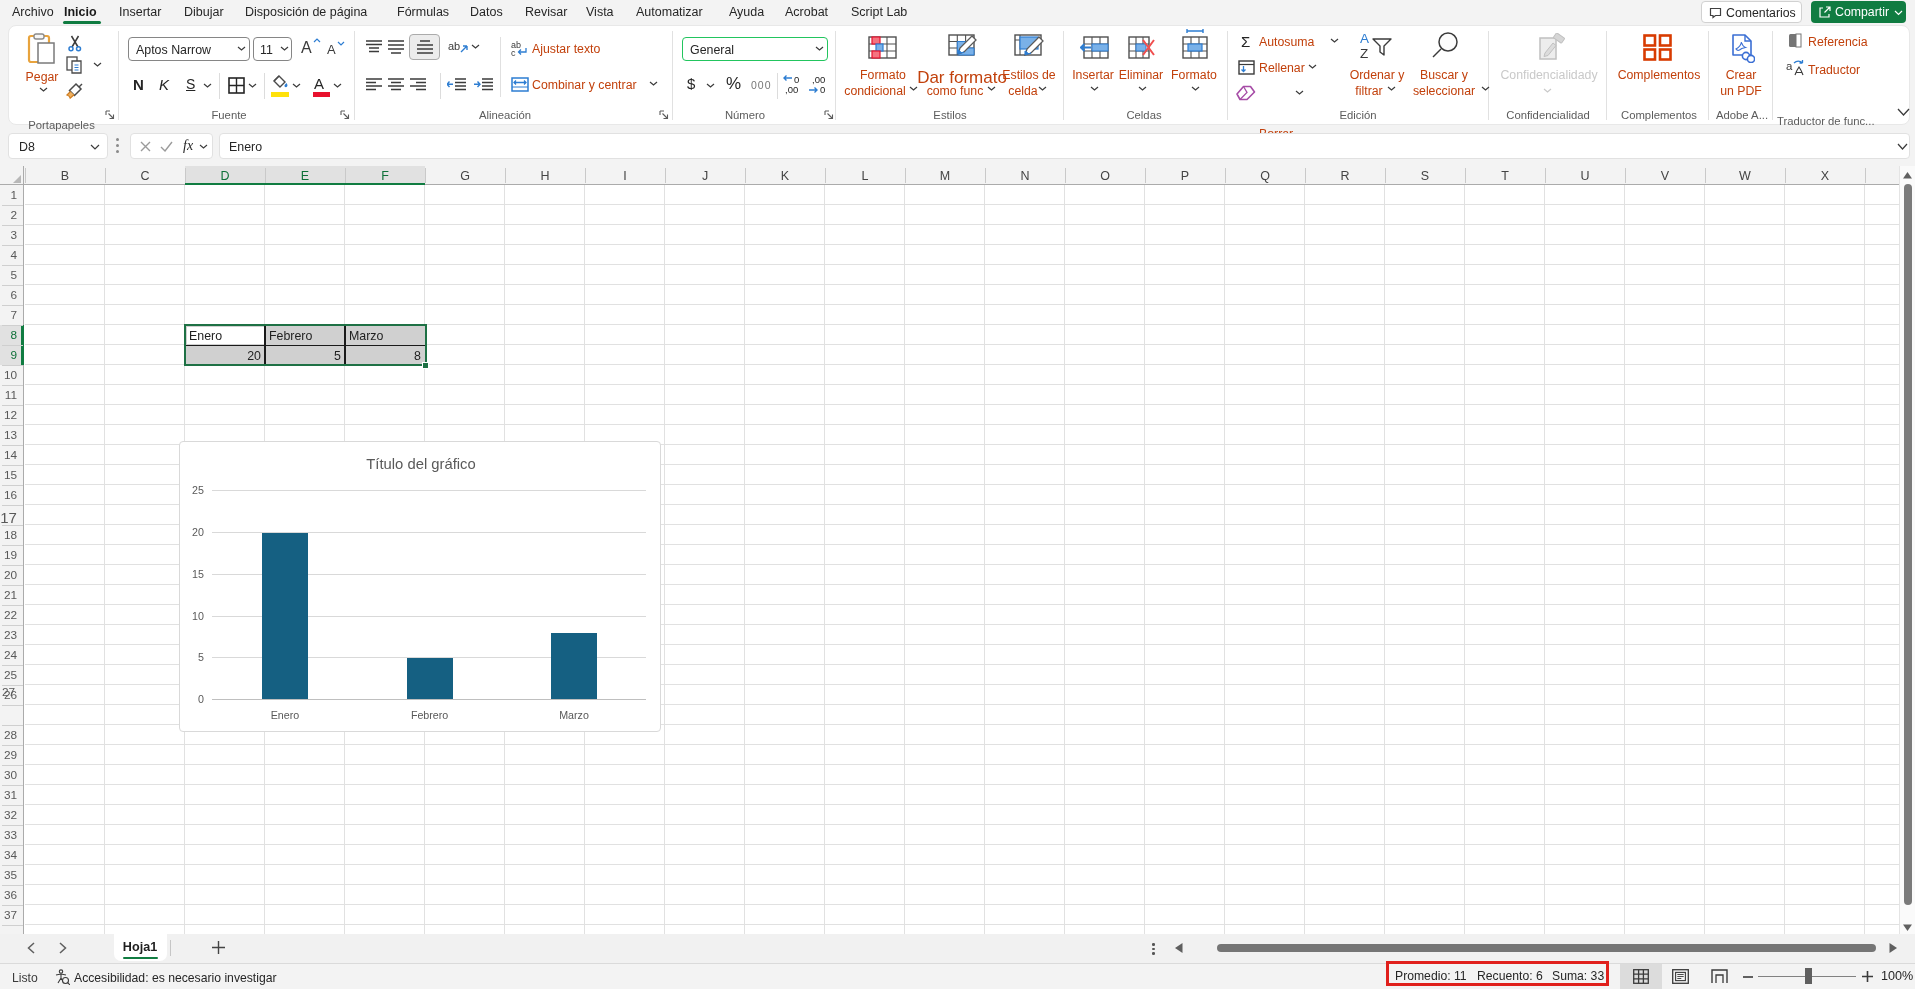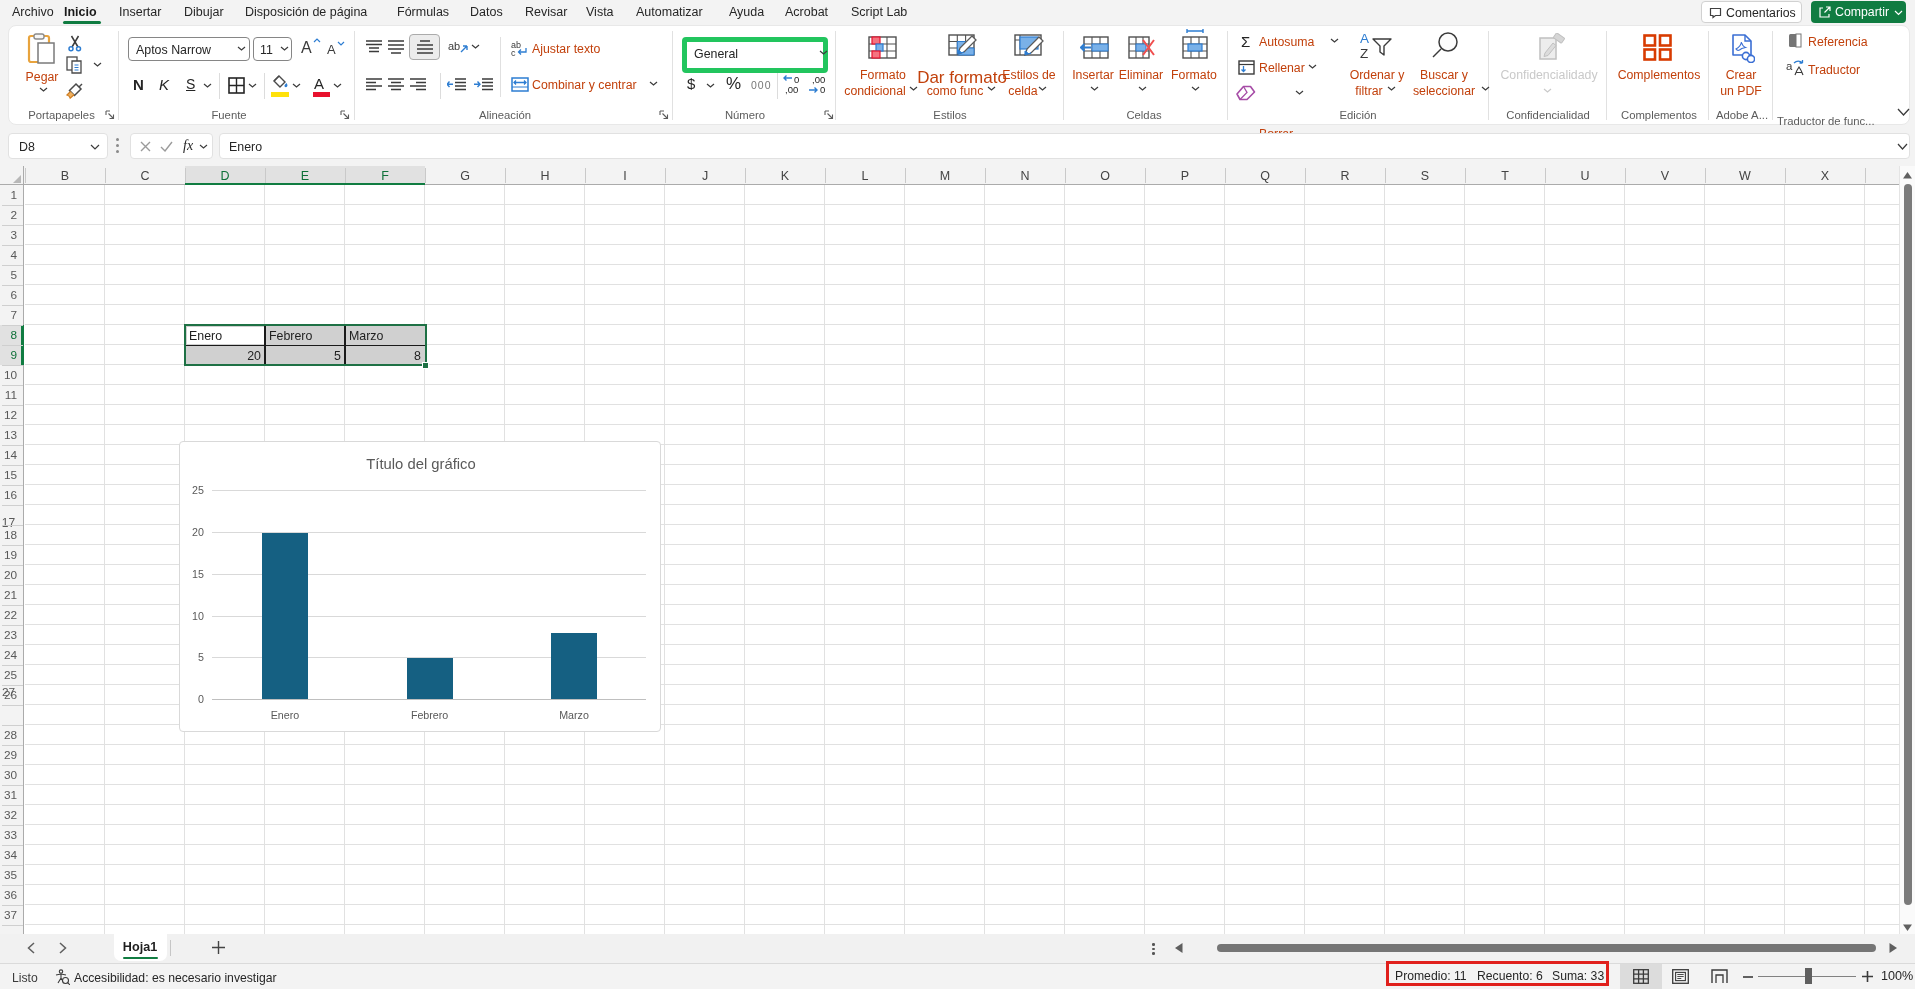--- a/index.html
+++ b/index.html
@@ -92,21 +92,21 @@
     <div class="chev" style="left:93px;top:62px;">
         <svg width="9" height="6" viewBox="0 0 9 6">
           <path d="M1 1l3.5 3L8 1" fill="none" stroke="#3b3b3b" stroke-width="1.2"></path>
         </svg>
       </div>
     <svg class="ab" style="left:64px;top:82px;" width="20" height="19" viewBox="0 0 20 19">
       <path d="M12 2l5 5-6.5 6.5-5-5z" fill="#fff" stroke="#4a4a4a" stroke-width="1.5"></path>
       <path d="M6.5 9.5L3 13c1.8.4 2.8 1.4 3.2 3.2l3.8-3.5" fill="#f0b160" stroke="#d07d20" stroke-width="1.2"></path>
       <path d="M15 5l3-3" stroke="#4a4a4a" stroke-width="1.5"></path>
     </svg>
-    <div class="t ctr lbl" style="left:57px;top:110px;padding-left:9px;">Portapapeles</div>
+    <div class="t ctr lbl" style="left:57px;top:120px;padding-left:9px;">Portapapeles</div>
     <svg class="ab" style="left:104px;top:109px;" width="12" height="12" viewBox="0 0 12 12">
         <path d="M2 2h4M2 2v4M4.5 4.5L9 9M9.5 5.5v4h-4" fill="none" stroke="#5c5c5c" stroke-width="1.1"></path>
       </svg>
 
     <div class="ab" style="left:128px;top:37px;width:122px;height:24px;background:#fff;border:1px solid #868686;border-radius:4px;">
       <span class="t" style="left:7px;top:6px;font-size:12.4px;">Aptos Narrow</span>
       <div class="chev" style="left:108px;top:8px;">
           <svg width="9" height="6" viewBox="0 0 9 6">
             <path d="M1 1l3.5 3L8 1" fill="none" stroke="#3b3b3b" stroke-width="1.2"></path>
           </svg>
@@ -223,21 +223,21 @@
     <div class="chev" style="left:649px;top:81px;">
         <svg width="9" height="6" viewBox="0 0 9 6">
           <path d="M1 1l3.5 3L8 1" fill="none" stroke="#3b3b3b" stroke-width="1.2"></path>
         </svg>
       </div>
     <div class="t ctr lbl" style="left:505px;top:110px;">Alineación</div>
     <svg class="ab" style="left:658px;top:109px;" width="12" height="12" viewBox="0 0 12 12">
         <path d="M2 2h4M2 2v4M4.5 4.5L9 9M9.5 5.5v4h-4" fill="none" stroke="#5c5c5c" stroke-width="1.1"></path>
       </svg>
 
-    <div class="ab" style="left:682px;top:37px;width:146px;height:36px;background:#fff;border:5px solid #22c55e;border-radius:4px;">
+    <div class="ab" style="left:682px;top:37px;width:146px;height:24px;background:#fff;border:1px solid #22c55e;border-radius:4px;">
       <span class="t" style="left:7px;top:6px;font-size:12.4px;">General</span>
       <div class="chev" style="left:132px;top:8px;">
           <svg width="9" height="6" viewBox="0 0 9 6">
             <path d="M1 1l3.5 3L8 1" fill="none" stroke="#3b3b3b" stroke-width="1.2"></path>
           </svg>
         </div>
     </div>
     <span class="t" style="left:687px;top:76px;font-size:15px;color:#252525;">$</span>
     <div class="chev" style="left:706px;top:83px;">
         <svg width="9" height="6" viewBox="0 0 9 6">
@@ -559,21 +559,21 @@
       <div class="t" style="left:0;top:143.5px;width:17px;text-align:right;font-size:11.8px;color:#595959;">7</div>
       <div class="t" style="left:0;top:163.5px;width:17px;text-align:right;font-size:11.8px;color:#0e7038;">8</div>
       <div class="t" style="left:0;top:183.5px;width:17px;text-align:right;font-size:11.8px;color:#0e7038;">9</div>
       <div class="t" style="left:0;top:203.5px;width:17px;text-align:right;font-size:11.8px;color:#595959;">10</div>
       <div class="t" style="left:0;top:223.5px;width:17px;text-align:right;font-size:11.8px;color:#595959;">11</div>
       <div class="t" style="left:0;top:243.5px;width:17px;text-align:right;font-size:11.8px;color:#595959;">12</div>
       <div class="t" style="left:0;top:263.5px;width:17px;text-align:right;font-size:11.8px;color:#595959;">13</div>
       <div class="t" style="left:0;top:283.5px;width:17px;text-align:right;font-size:11.8px;color:#595959;">14</div>
       <div class="t" style="left:0;top:303.5px;width:17px;text-align:right;font-size:11.8px;color:#595959;">15</div>
       <div class="t" style="left:0;top:323.5px;width:17px;text-align:right;font-size:11.8px;color:#595959;">16</div>
-      <div class="t" style="left:0;top:343.5px;width:17px;text-align:center;font-size:12px;color:#595959;margin-top:7px;">17</div>
+      <div class="t" style="left:0;top:343.5px;width:17px;text-align:center;font-size:15px;color:#595959;">17</div>
       <div class="t" style="left:0;top:363.5px;width:17px;text-align:right;font-size:11.8px;color:#595959;">18</div>
       <div class="t" style="left:0;top:383.5px;width:17px;text-align:right;font-size:11.8px;color:#595959;">19</div>
       <div class="t" style="left:0;top:403.5px;width:17px;text-align:right;font-size:11.8px;color:#595959;">20</div>
       <div class="t" style="left:0;top:423.5px;width:17px;text-align:right;font-size:11.8px;color:#595959;">21</div>
       <div class="t" style="left:0;top:443.5px;width:17px;text-align:right;font-size:11.8px;color:#595959;">22</div>
       <div class="t" style="left:0;top:463.5px;width:17px;text-align:right;font-size:11.8px;color:#595959;">23</div>
       <div class="t" style="left:0;top:483.5px;width:17px;text-align:right;font-size:11.8px;color:#595959;">24</div>
       <div class="t" style="left:0;top:503.5px;width:17px;text-align:right;font-size:11.8px;color:#595959;">25</div>
       <div class="t" style="left:0;top:523.5px;width:17px;text-align:right;font-size:11.8px;color:#595959;">26</div>
       <div class="t" style="left:0;top:521px;width:17px;text-align:center;font-size:11.8px;color:#595959;">27</div>

